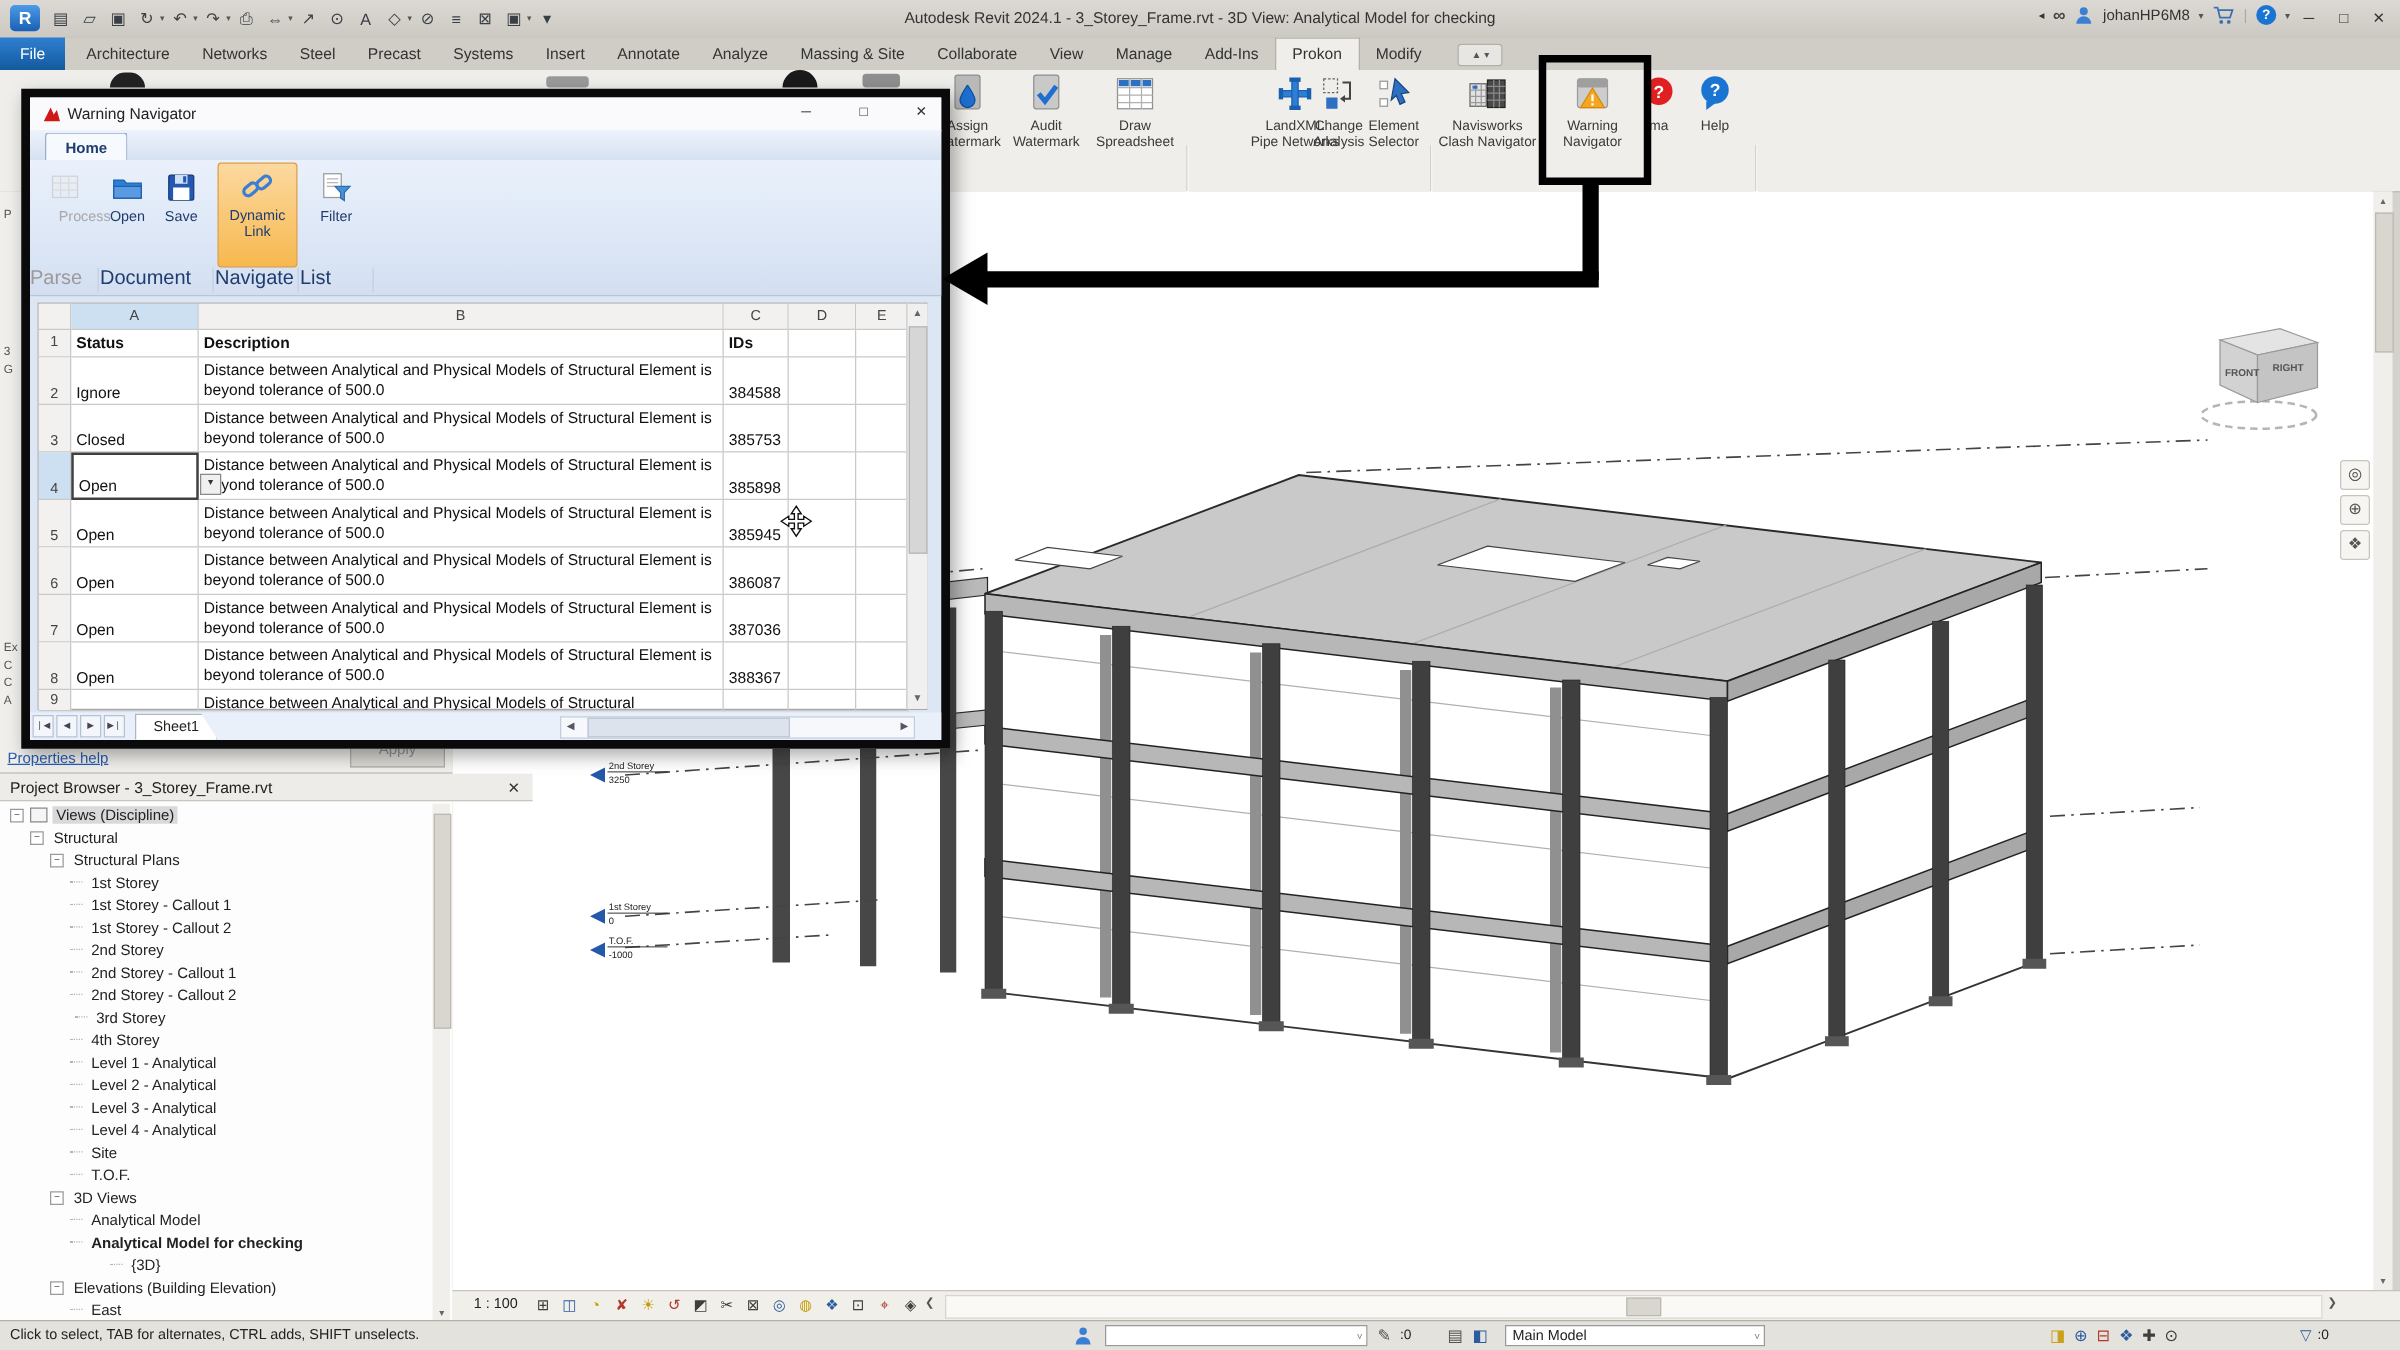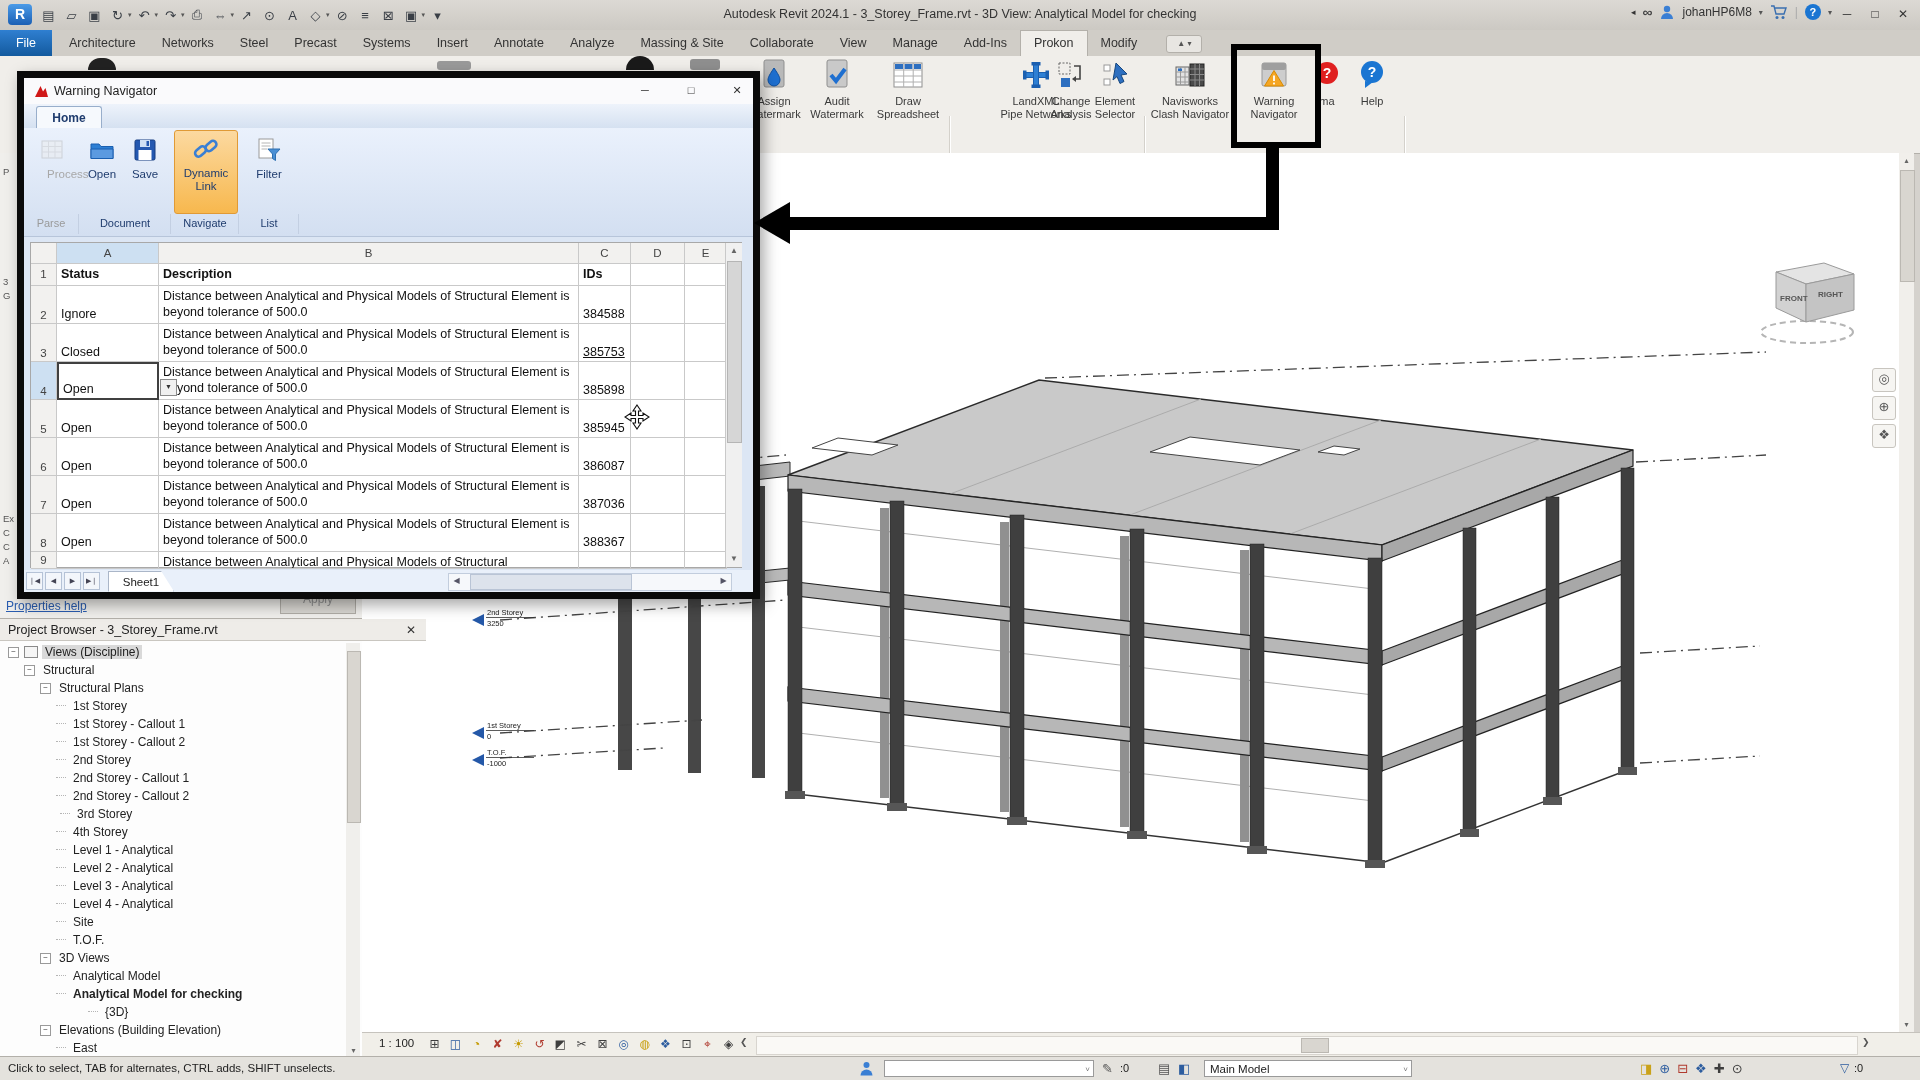--- a/index.html
+++ b/index.html
@@ -77,21 +77,21 @@
   #dhome{position:absolute;left:12px;top:2px;width:64px;height:22px;background:#f6f9fd;
     border:1px solid #98aecb;border-bottom:none;border-radius:3px 3px 0 0;text-align:center;
     line-height:22px;font-size:12px;font-weight:bold;color:#1f3c6e;}
   #dtools{position:absolute;left:0;top:50px;width:729px;height:108px;
     background:linear-gradient(#eaf1fc,#d3dff1);border-bottom:1px solid #b7c5da;}
   .tbtn{position:absolute;text-align:center;border-radius:3px;}
   .tbtn .ticon{height:36px;display:flex;justify-content:center;align-items:center;}
   .tbtn .tlab{font-size:11.5px;color:#1f3c6e;line-height:13px;}
   .tbtn.disabled .tlab{color:#a8a8a8;margin-left:19px;}
   .tbtn.active{background:linear-gradient(#fcd9a0,#f7b84e);border:1px solid #e09a36;}
-  .dgroup{position:absolute;top:86px;height:20px;text-align:center;font-size:11px;color:#1f3c6e;line-height:18px;
+  .dgroup{position:absolute;top:86px;height:20px;text-align:left;font-size:16px;color:#1f3c6e;line-height:18px;
     border-right:1px solid #c3cfe2;}
   .dgroup.gray{color:#9a9a9a;}
   
   #grid{position:absolute;left:6px;top:164px;width:712px;height:326px;background:#fff;border:1px solid #a8a8a8;box-sizing:border-box;}
   .grow{display:flex;}
   .gcell{border-right:1px solid #c9c9c9;border-bottom:1px solid #c9c9c9;box-sizing:border-box;
     font-size:12.5px;color:#111;overflow:hidden;}
   .ghead{background:#f2f1ef;color:#444;text-align:center;font-size:11.5px;}
   .gheadsel{background:#cde0f2;}
   .gnum{background:#f2f1ef;color:#444;text-align:center;font-size:11.5px;
@@ -678,21 +678,21 @@
           <div class="gcell" style="width: 102px; height: 38px; display: flex; align-items: flex-end; padding: 2px 0px 2px 4px; box-sizing: border-box;">Ignore</div>
           <div class="gcell" style="width: 420px; height: 38px; position: relative; padding: 2px 4px; box-sizing: border-box; line-height: 16px;">Distance between Analytical and Physical Models of Structural Element is beyond tolerance of 500.0</div>
           <div class="gcell" style="width: 52px; height: 38px; display: flex; align-items: flex-end; padding: 2px 2px 2px 4px; box-sizing: border-box;">384588</div>
           <div class="gcell" style="width: 54px; height: 38px;"></div>
           <div class="gcell" style="width: 42px; height: 38px;"></div>
         </div>
         <div class="grow" style="height: 38px;">
           <div class="gcell gnum" style="width: 26px; height: 38px; padding-bottom: 2px;">3</div>
           <div class="gcell" style="width: 102px; height: 38px; display: flex; align-items: flex-end; padding: 2px 0px 2px 4px; box-sizing: border-box;">Closed</div>
           <div class="gcell" style="width: 420px; height: 38px; position: relative; padding: 2px 4px; box-sizing: border-box; line-height: 16px;">Distance between Analytical and Physical Models of Structural Element is beyond tolerance of 500.0</div>
-          <div class="gcell" style="width: 52px; height: 38px; display: flex; align-items: flex-end; padding: 2px 14px 2px 4px; box-sizing: border-box; text-decoration: underline;">385753</div>
+          <div class="gcell" style="width: 52px; height: 38px; display: flex; align-items: flex-end; padding: 2px 14px 2px 4px; box-sizing: border-box;">385753</div>
           <div class="gcell" style="width: 54px; height: 38px;"></div>
           <div class="gcell" style="width: 42px; height: 38px;"></div>
         </div>
         <div class="grow" style="height: 38px;">
           <div class="gcell gnum" style="width: 26px; height: 38px; padding-bottom: 2px; background: rgb(205, 224, 242);">4</div>
           <div class="gcell" style="width: 102px; height: 38px; display: flex; align-items: flex-end; padding: 2px 0px 2px 4px; box-sizing: border-box; border: 2px solid rgb(64, 64, 64);">Open</div>
           <div class="gcell" style="width: 420px; height: 38px; position: relative; padding: 2px 4px; box-sizing: border-box; line-height: 16px;">Distance between Analytical and Physical Models of Structural Element is beyond tolerance of 500.0<div style="position: absolute; left: 1px; top: 17px; width: 15px; height: 15px; background: rgb(240, 240, 240); border: 1px solid rgb(138, 138, 138); font-size: 7px; text-align: center; line-height: 14px; color: rgb(51, 51, 51);">▼</div></div>
           <div class="gcell" style="width: 52px; height: 38px; display: flex; align-items: flex-end; padding: 2px 4px 2px 4px; box-sizing: border-box;">385898</div>
           <div class="gcell" style="width: 54px; height: 38px;"></div>
           <div class="gcell" style="width: 42px; height: 38px;"></div>

